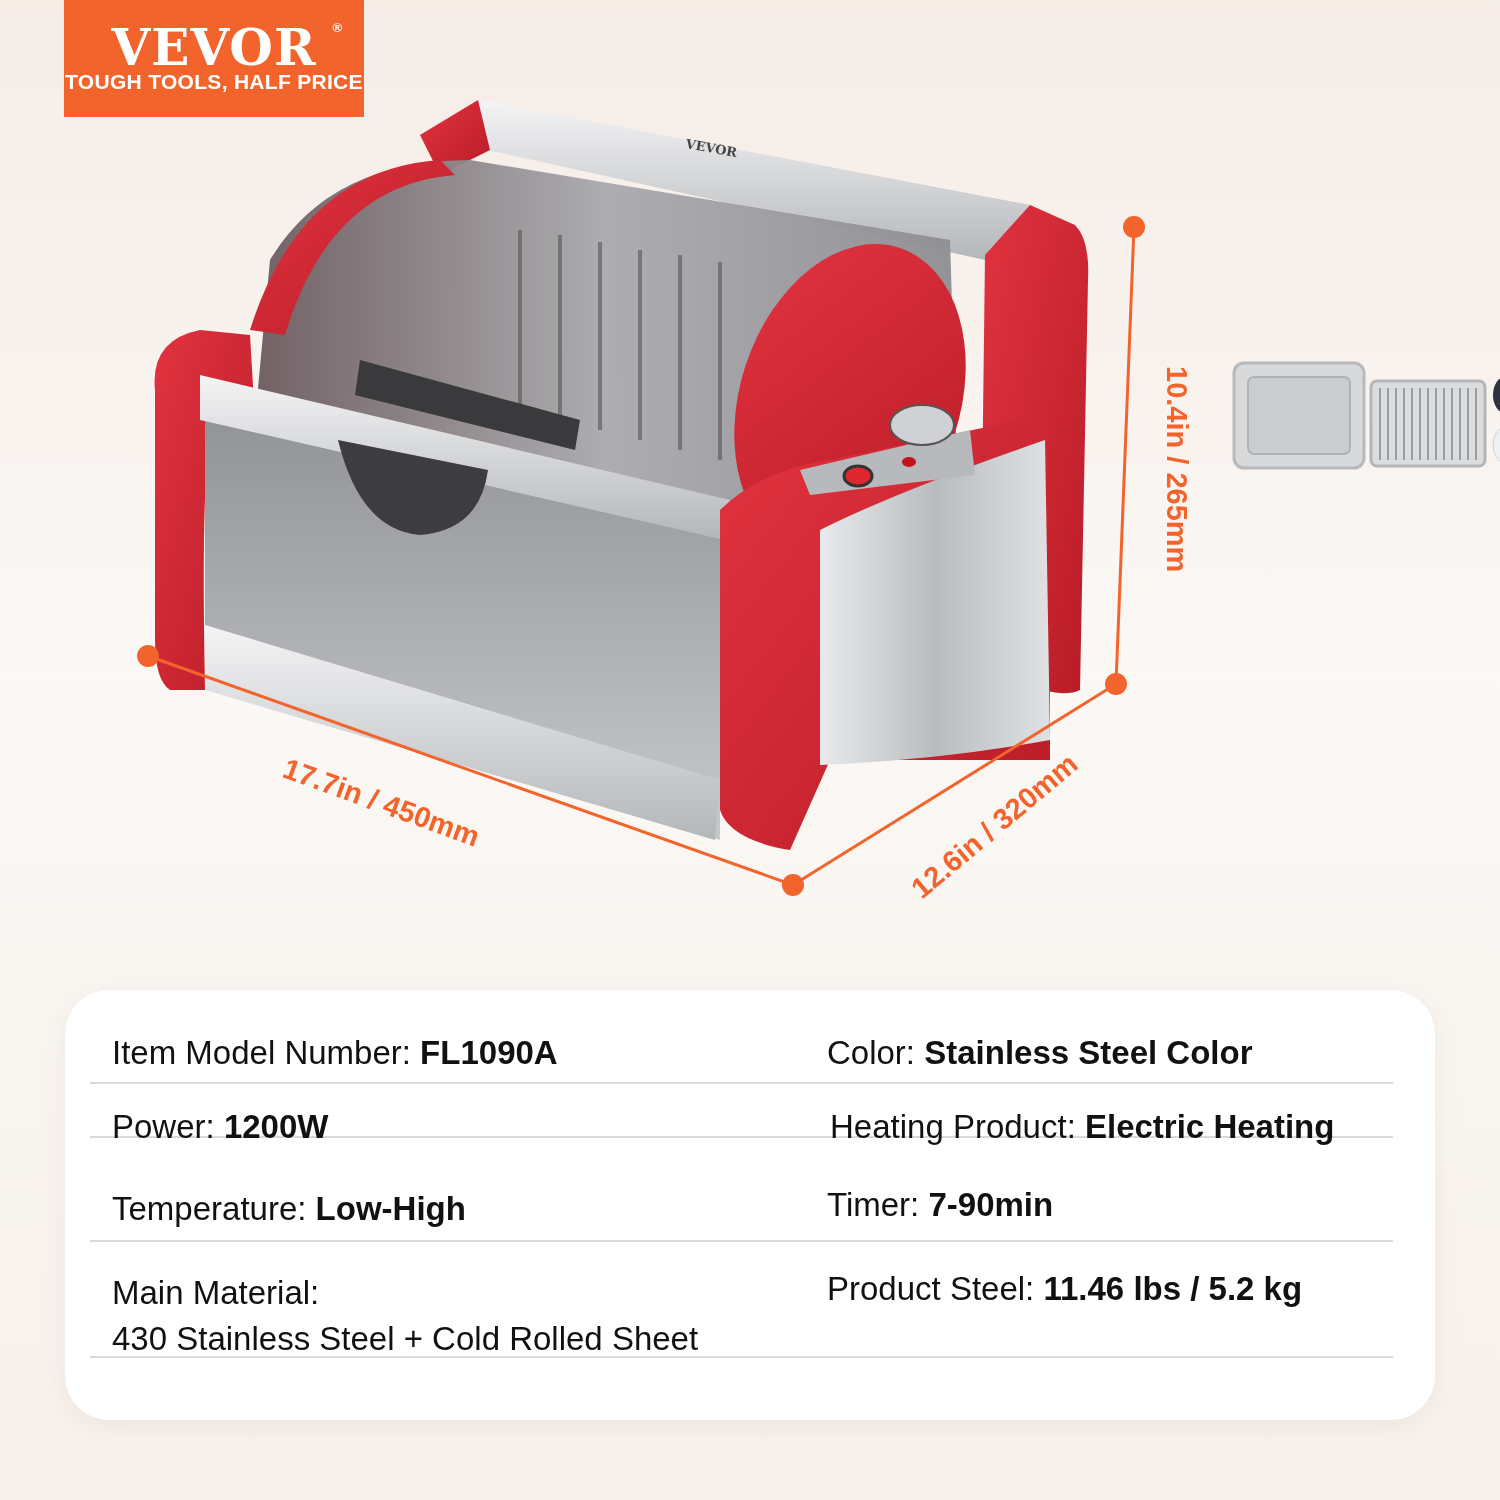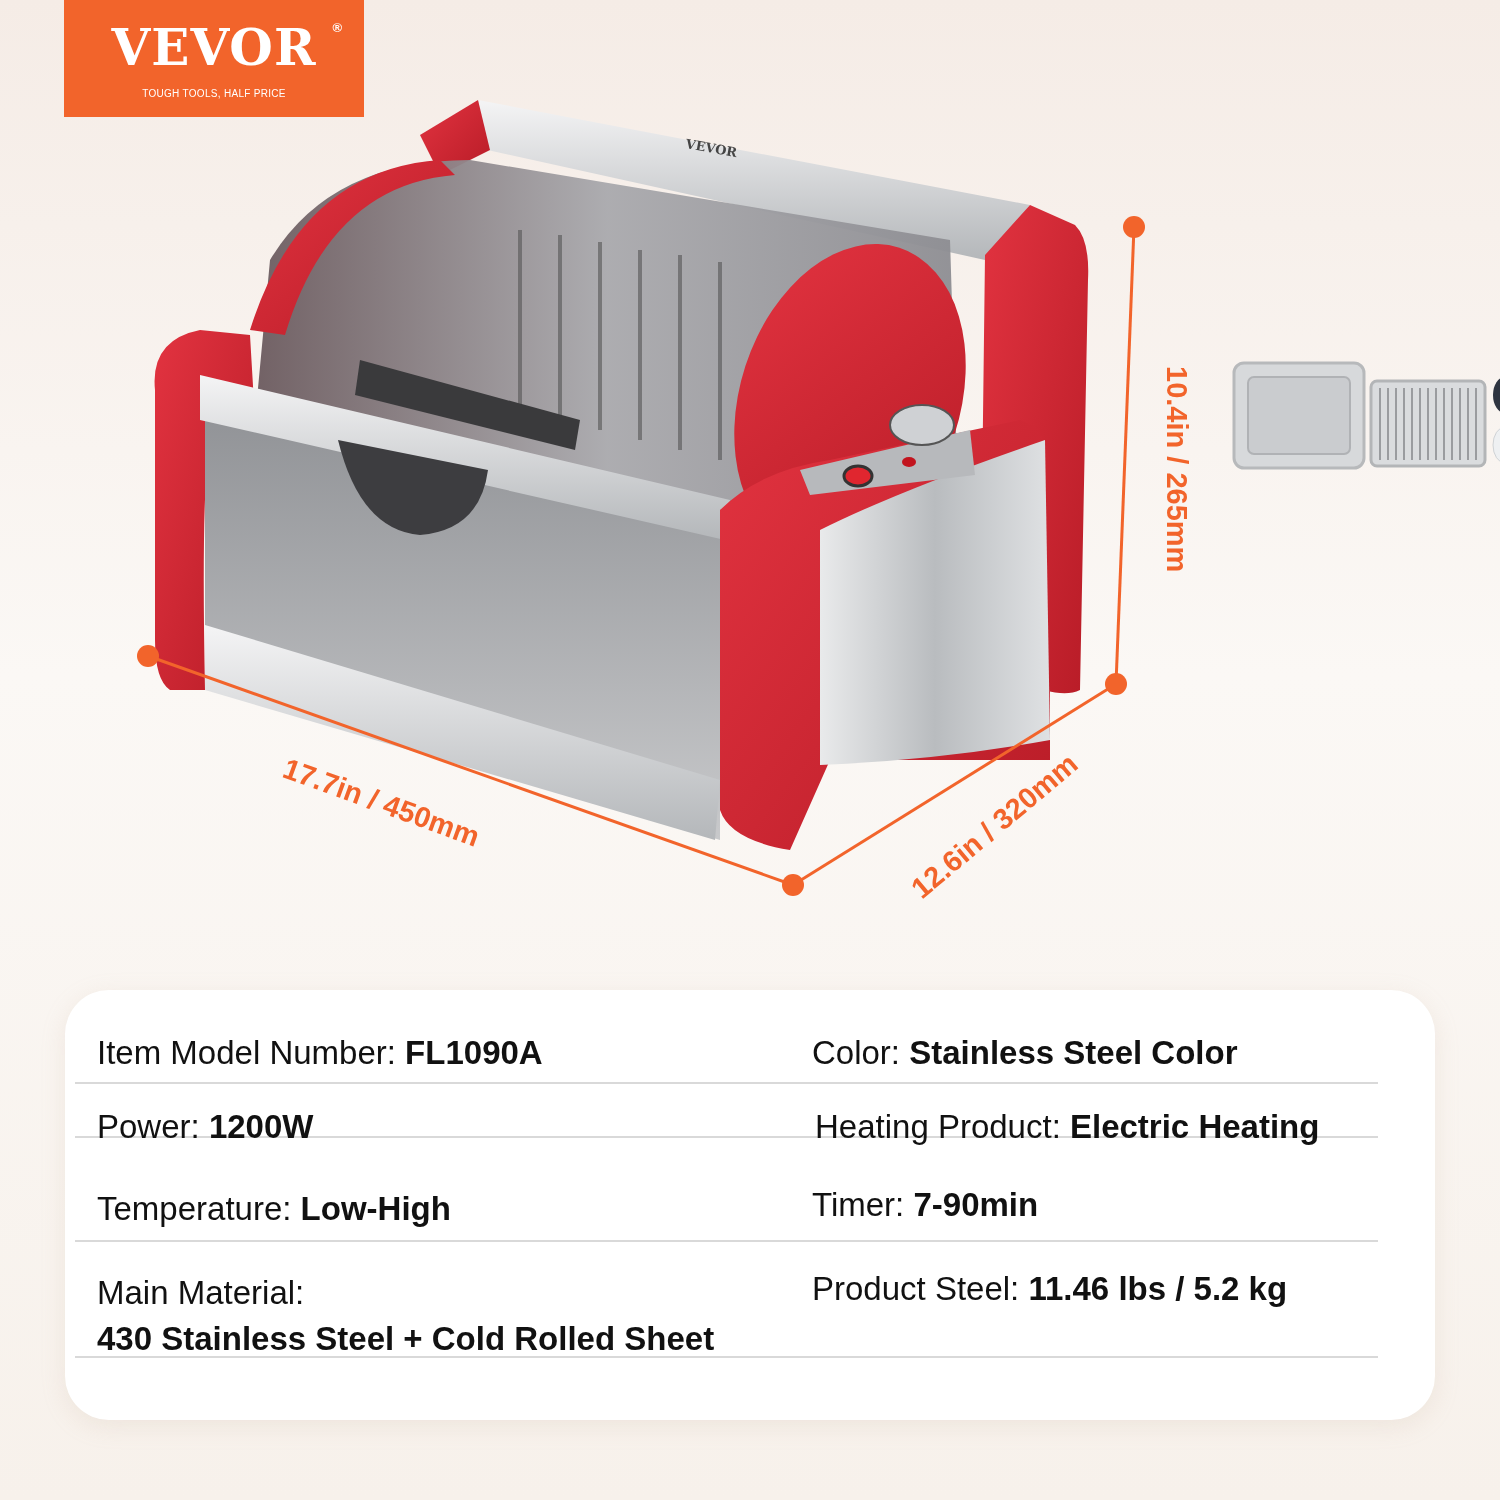--- a/index.html
+++ b/index.html
@@ -17,22 +17,22 @@
   }
   .logo-word {
     position: absolute; left: 0; right: 0; top: 20px;
     font-family: "DejaVu Serif", serif; font-weight: bold; font-size: 50px;
     letter-spacing: 1px; line-height: 56px;
   }
   .logo-reg {
     position: absolute; right: 22px; top: 20px; font-size: 13px; font-weight: bold;
   }
   .logo-tag {
-    position: absolute; left: 0; right: 0; top: 88px;
-    font-size: 10px; font-weight: normal; letter-spacing: 0.3px;
+    position: absolute; left: 0; right: 0; top: 70px;
+    font-size: 21px; font-weight: bold; letter-spacing: 0.3px;
   }
 
   
   .product { position: absolute; left: 0; top: 0; width: 1500px; height: 960px; }
   .product svg { position: absolute; left: 0; top: 0; }
 
   .dim-label {
     position: absolute; color: #f2642b; font-weight: bold; font-size: 29px;
     white-space: nowrap; transform-origin: 0 0;
   }
@@ -40,29 +40,29 @@
   .dim-depth  { left: 905px; top: 880px; transform: rotate(-40deg); }
   .dim-height { left: 1193px; top: 366px; transform: rotate(90deg); }
 
   
   .spec-card {
     position: absolute; left: 65px; top: 990px; width: 1370px; height: 430px;
     background: #ffffff; border-radius: 44px;
     box-shadow: 0 6px 24px rgba(200,170,150,0.18);
   }
   .spec-row {
-    position: absolute; left: 10px; width: 1303px;
+    position: absolute; left: 25px; width: 1303px;
     border-bottom: 2px solid #d9d9d9;
   }
   .cell {
     position: absolute; font-size: 33px; color: #111; white-space: nowrap;
   }
   .cell .k { font-weight: normal; }
   .cell .v { font-weight: bold; }
-  .cell .v-block { display: block; font-weight: bold; margin-top: 8px; }
+  .cell .v-block { display: block; font-weight: normal; margin-top: 8px; }
   .left-cell { left: 22px; }
   .right-cell { left: 737px; }
 </style>
 </head>
 <body>
 
 <div class="logo">
   <div class="logo-word">VEVOR</div>
   <div class="logo-reg">®</div>
   <div class="logo-tag">TOUGH TOOLS, HALF PRICE</div>

